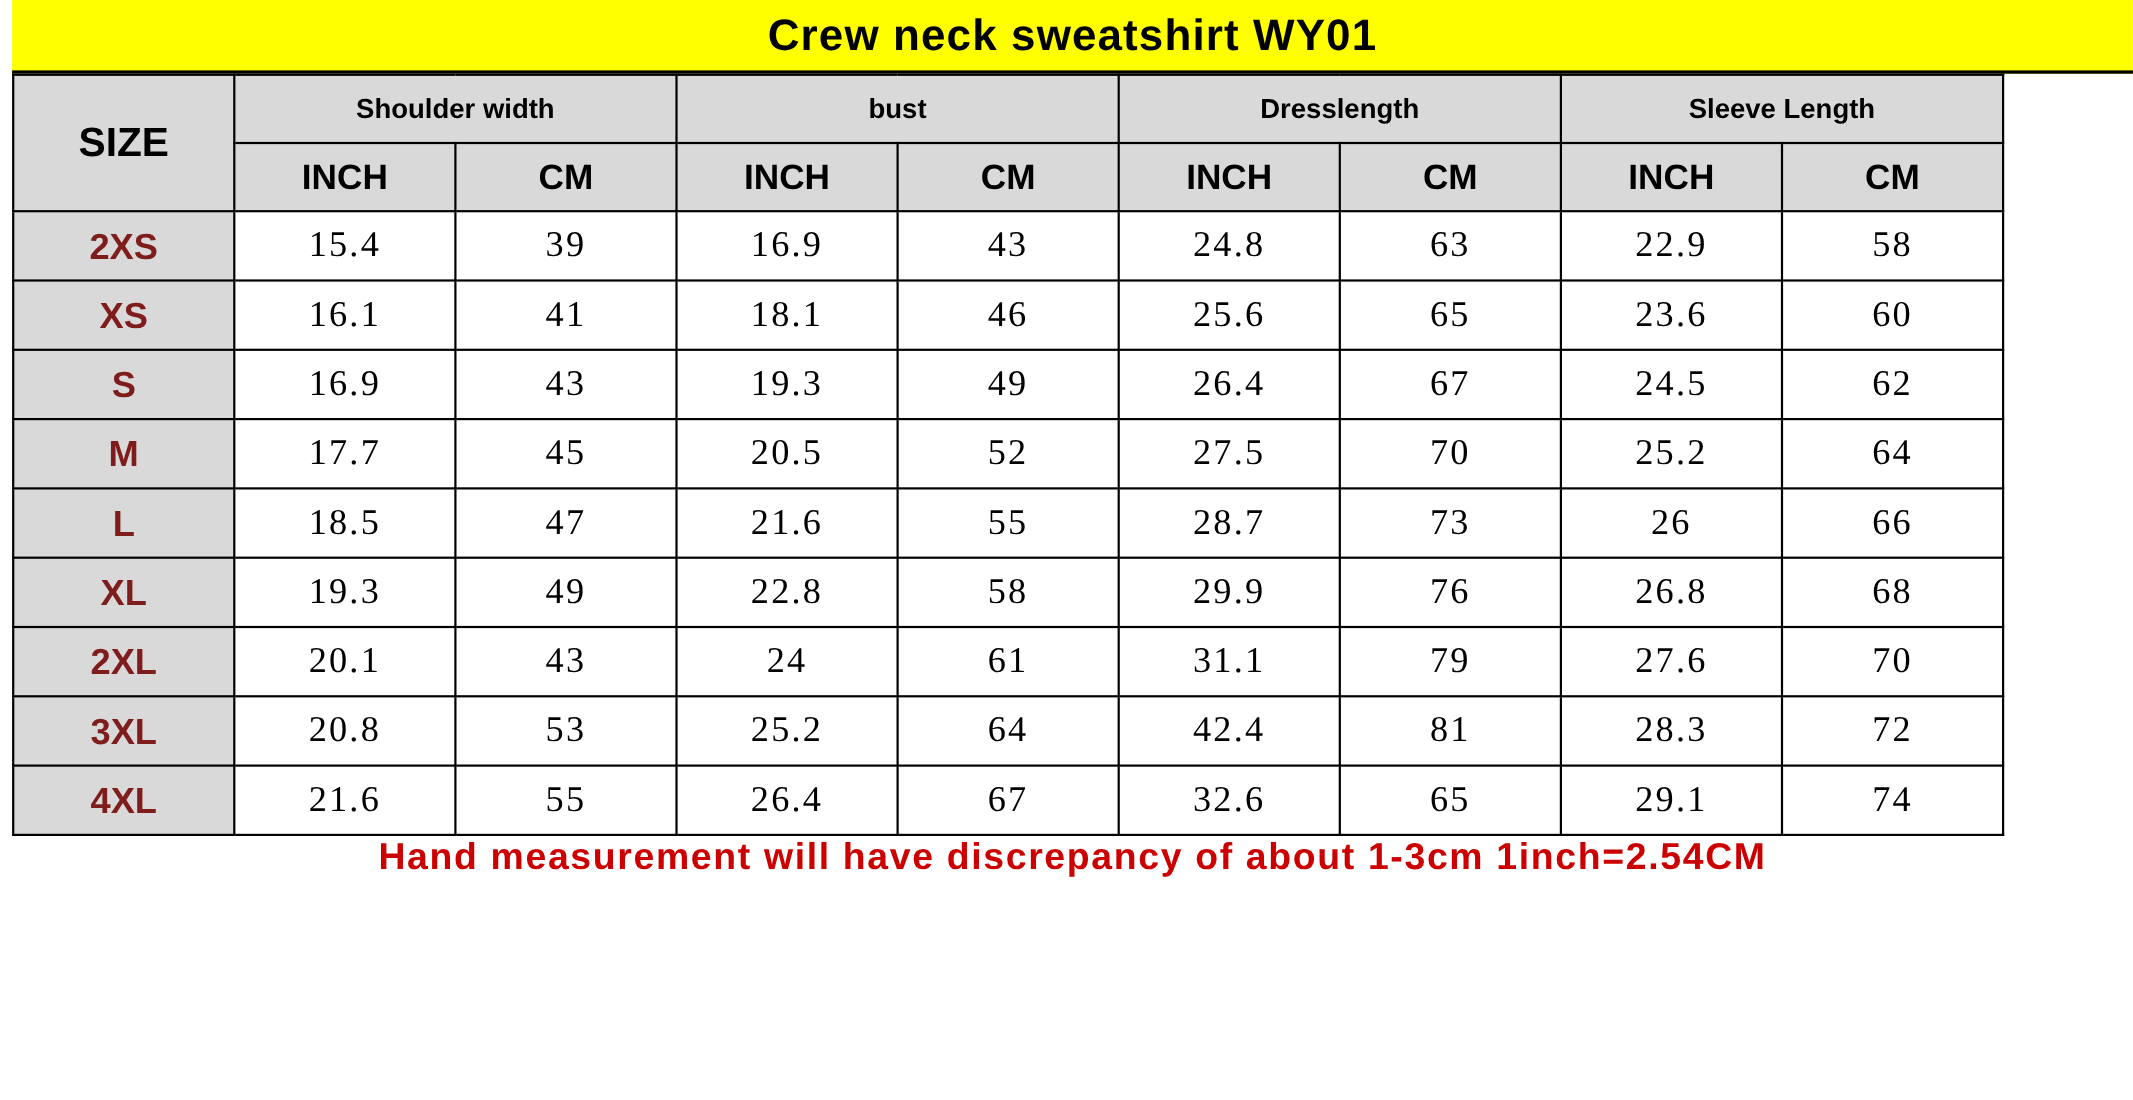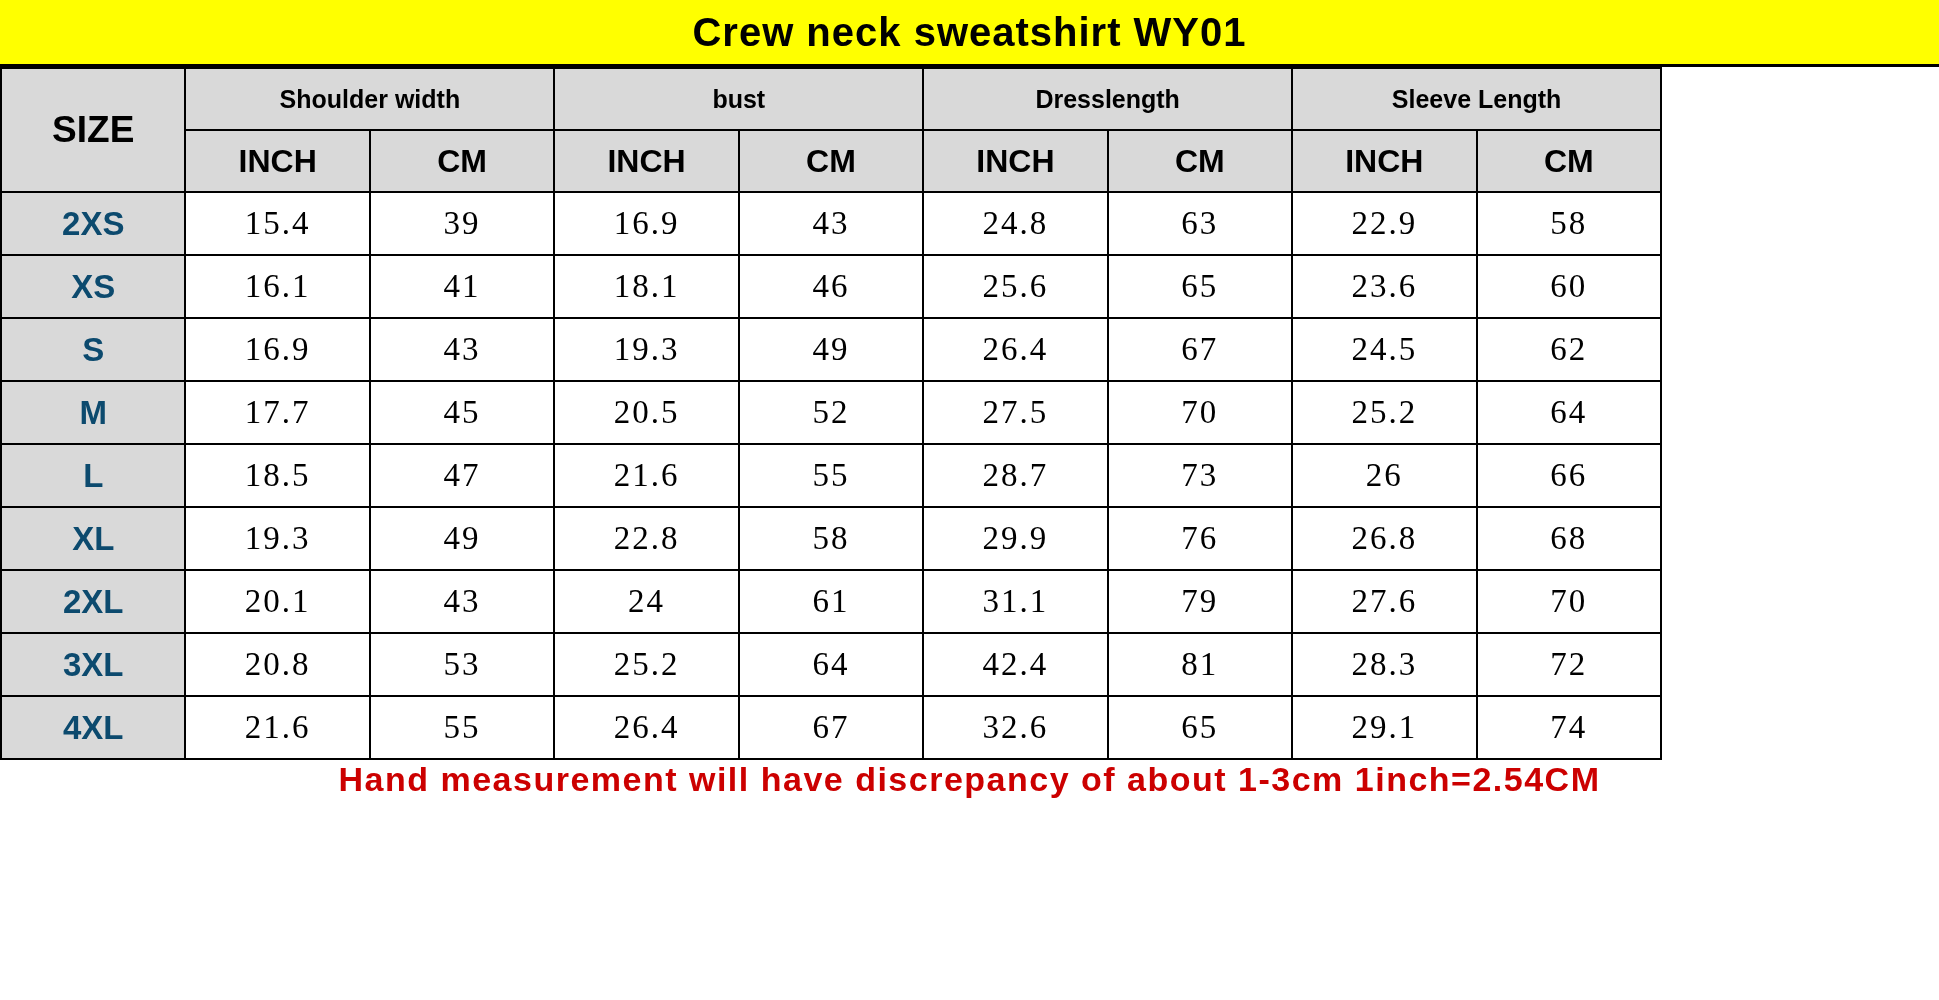--- a/index.html
+++ b/index.html
@@ -12,40 +12,41 @@
     height: 1000px;
     font-family: "Liberation Sans", sans-serif;
     overflow: hidden;
   }
   .sheet {
     width: 1939px;
     height: 1000px;
     display: flex;
     flex-direction: column;
     box-sizing: border-box;
+    padding-left: 11px;
   }
   .title-bar {
     background: #ffff00;
     height: 67px;
     display: flex;
     align-items: center;
     justify-content: center;
     border-bottom: 3px solid #000;
     box-sizing: border-box;
   }
   .title-bar .title-text {
     font-size: 40px;
     font-weight: bold;
     letter-spacing: 1px;
     color: #000;
     font-family: "Liberation Sans", sans-serif;
   }
   table.size-table {
     border-collapse: collapse;
-    width: 1662px;
+    width: 1811px;
     table-layout: fixed;
   }
   table.size-table th,
   table.size-table td {
     border: 2px solid #000;
     text-align: center;
     vertical-align: middle;
     padding: 0;
     box-sizing: border-box;
   }
@@ -70,21 +71,21 @@
     height: 62px;
     margin-top: 48px;
   }
   
   td.size-cell {
     background: #d9d9d9;
     font-weight: bold;
     font-size: 33px;
     height: 63px;
     font-family: "Liberation Sans", sans-serif;
-    color: #0c4a6e;
+    color: #7f1d1d;
     margin-left: 22px;
   }
   td.val {
     background: #ffffff;
     font-size: 33px;
     height: 63px;
     font-family: "Liberation Serif", serif;
     letter-spacing: 2px;
     color: #000;
   }

